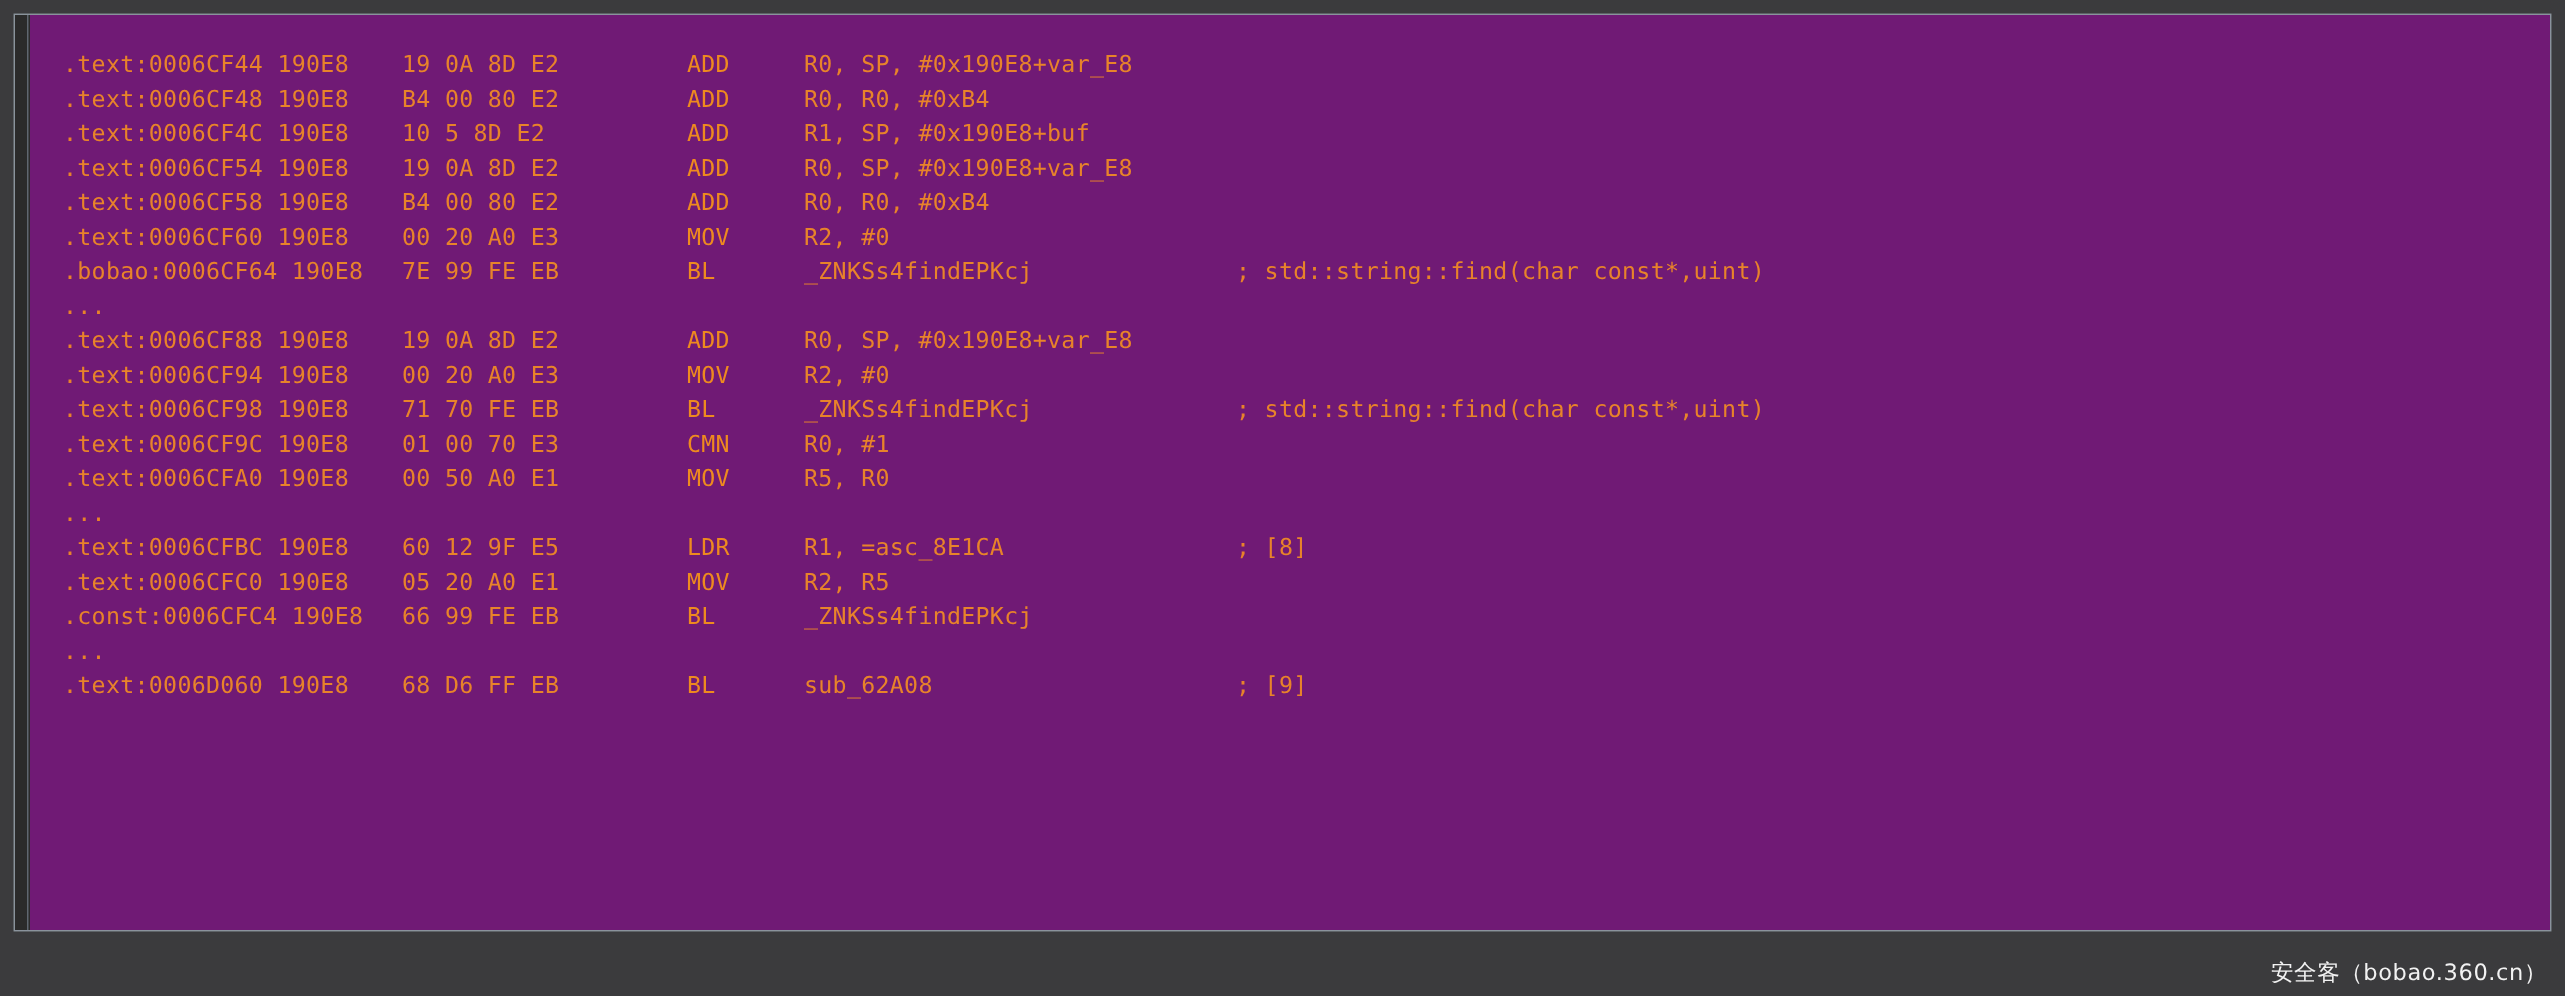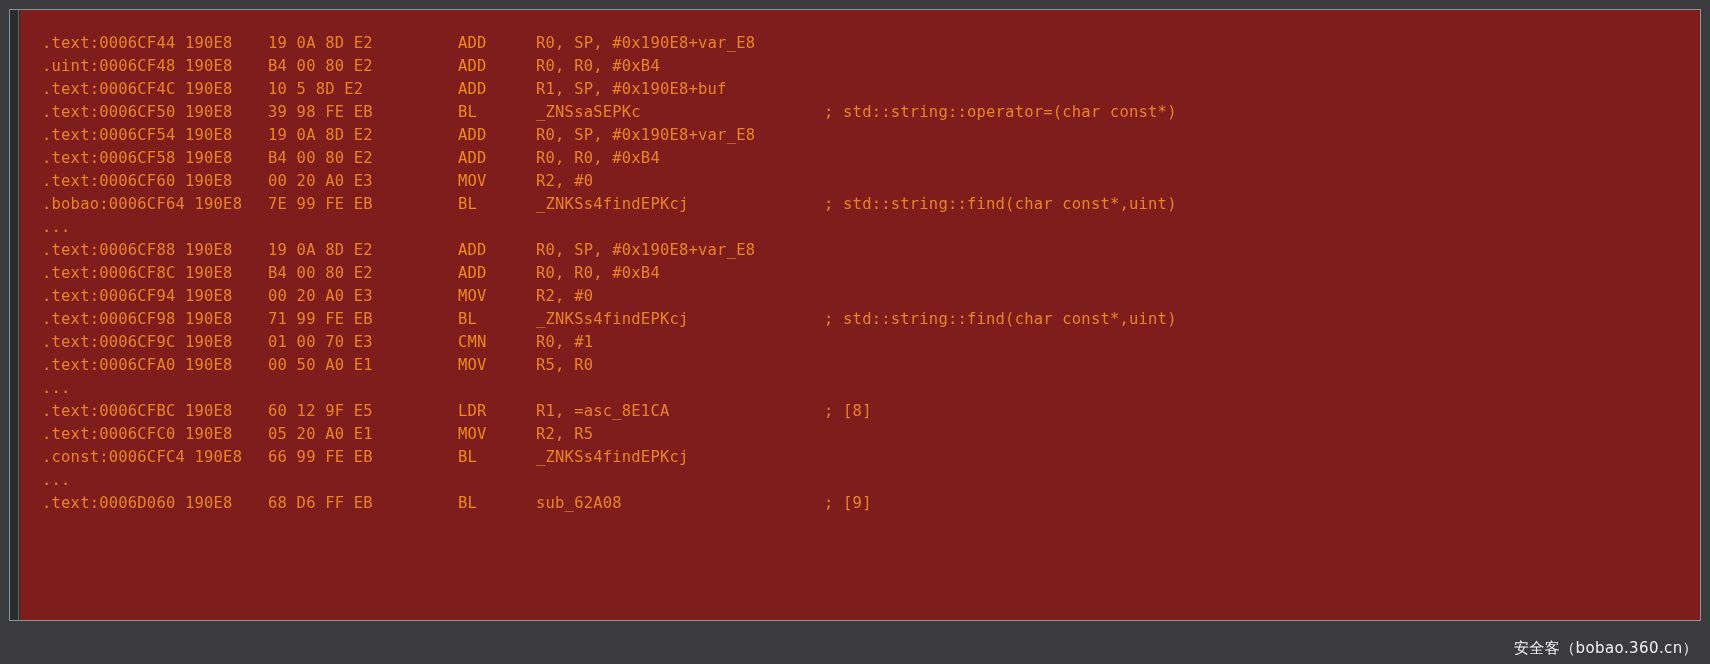--- a/index.html
+++ b/index.html
@@ -45,21 +45,21 @@
     box-sizing: border-box;
   }
   .code-area {
     position: absolute;
     left: 10px;
     top: 0;
     right: 0;
     bottom: 0;
     padding: 22px 0 0 22px;
     box-sizing: border-box;
-    background: #7f1d1d;
+    background: #701a75;
   }
   .line {
     height: 23px;
     line-height: 23px;
     white-space: pre;
     font-size: 15.5px;
     letter-spacing: 0.2px;
     color: #e8832a;
   }
   .line .addr { color: #e8832a; }
@@ -93,32 +93,30 @@
 
 <div id="root">
 
   <div class="disasm-window">
 
     <div class="gutter"></div>
 
     <div class="code-area">
 
     <div class="line"><span class="c-addr addr">.text:0006CF44 190E8</span><span class="c-bytes bytes">19 0A 8D E2</span><span class="c-mnem mnem">ADD</span><span class="c-ops ops">R0, SP, #0x190E8+var_E8</span></div>
-        <div class="line"><span class="c-addr addr">.uint:0006CF48 190E8</span><span class="c-bytes bytes">B4 00 80 E2</span><span class="c-mnem mnem">ADD</span><span class="c-ops ops">R0, R0, #0xB4</span></div>
+        <div class="line"><span class="c-addr addr">.text:0006CF48 190E8</span><span class="c-bytes bytes">B4 00 80 E2</span><span class="c-mnem mnem">ADD</span><span class="c-ops ops">R0, R0, #0xB4</span></div>
         <div class="line"><span class="c-addr addr">.text:0006CF4C 190E8</span><span class="c-bytes bytes">10 5 8D E2</span><span class="c-mnem mnem">ADD</span><span class="c-ops ops">R1, SP, #0x190E8+buf</span></div>
-        <div class="line"><span class="c-addr addr">.text:0006CF50 190E8</span><span class="c-bytes bytes">39 98 FE EB</span><span class="c-mnem mnem">BL</span><span class="c-ops ops">_ZNSsaSEPKc</span><span class="c-cmt cmt">; std::string::operator=(char const*)</span></div>
         <div class="line"><span class="c-addr addr">.text:0006CF54 190E8</span><span class="c-bytes bytes">19 0A 8D E2</span><span class="c-mnem mnem">ADD</span><span class="c-ops ops">R0, SP, #0x190E8+var_E8</span></div>
         <div class="line"><span class="c-addr addr">.text:0006CF58 190E8</span><span class="c-bytes bytes">B4 00 80 E2</span><span class="c-mnem mnem">ADD</span><span class="c-ops ops">R0, R0, #0xB4</span></div>
         <div class="line"><span class="c-addr addr">.text:0006CF60 190E8</span><span class="c-bytes bytes">00 20 A0 E3</span><span class="c-mnem mnem">MOV</span><span class="c-ops ops">R2, #0</span></div>
         <div class="line"><span class="c-addr addr">.bobao:0006CF64 190E8</span><span class="c-bytes bytes">7E 99 FE EB</span><span class="c-mnem mnem">BL</span><span class="c-ops ops">_ZNKSs4findEPKcj</span><span class="c-cmt cmt">; std::string::find(char const*,uint)</span></div>
         <div class="line ellipsis"><span class="c-addr">...</span></div>
         <div class="line"><span class="c-addr addr">.text:0006CF88 190E8</span><span class="c-bytes bytes">19 0A 8D E2</span><span class="c-mnem mnem">ADD</span><span class="c-ops ops">R0, SP, #0x190E8+var_E8</span></div>
-        <div class="line"><span class="c-addr addr">.text:0006CF8C 190E8</span><span class="c-bytes bytes">B4 00 80 E2</span><span class="c-mnem mnem">ADD</span><span class="c-ops ops">R0, R0, #0xB4</span></div>
         <div class="line"><span class="c-addr addr">.text:0006CF94 190E8</span><span class="c-bytes bytes">00 20 A0 E3</span><span class="c-mnem mnem">MOV</span><span class="c-ops ops">R2, #0</span></div>
-        <div class="line"><span class="c-addr addr">.text:0006CF98 190E8</span><span class="c-bytes bytes">71 99 FE EB</span><span class="c-mnem mnem">BL</span><span class="c-ops ops">_ZNKSs4findEPKcj</span><span class="c-cmt cmt">; std::string::find(char const*,uint)</span></div>
+        <div class="line"><span class="c-addr addr">.text:0006CF98 190E8</span><span class="c-bytes bytes">71 70 FE EB</span><span class="c-mnem mnem">BL</span><span class="c-ops ops">_ZNKSs4findEPKcj</span><span class="c-cmt cmt">; std::string::find(char const*,uint)</span></div>
         <div class="line"><span class="c-addr addr">.text:0006CF9C 190E8</span><span class="c-bytes bytes">01 00 70 E3</span><span class="c-mnem mnem">CMN</span><span class="c-ops ops">R0, #1</span></div>
         <div class="line"><span class="c-addr addr">.text:0006CFA0 190E8</span><span class="c-bytes bytes">00 50 A0 E1</span><span class="c-mnem mnem">MOV</span><span class="c-ops ops">R5, R0</span></div>
         <div class="line ellipsis"><span class="c-addr">...</span></div>
         <div class="line"><span class="c-addr addr">.text:0006CFBC 190E8</span><span class="c-bytes bytes">60 12 9F E5</span><span class="c-mnem mnem">LDR</span><span class="c-ops ops">R1, =asc_8E1CA</span><span class="c-cmt cmt">; [8]</span></div>
         <div class="line"><span class="c-addr addr">.text:0006CFC0 190E8</span><span class="c-bytes bytes">05 20 A0 E1</span><span class="c-mnem mnem">MOV</span><span class="c-ops ops">R2, R5</span></div>
         <div class="line"><span class="c-addr addr">.const:0006CFC4 190E8</span><span class="c-bytes bytes">66 99 FE EB</span><span class="c-mnem mnem">BL</span><span class="c-ops ops">_ZNKSs4findEPKcj</span></div>
         <div class="line ellipsis"><span class="c-addr">...</span></div>
         <div class="line"><span class="c-addr addr">.text:0006D060 190E8</span><span class="c-bytes bytes">68 D6 FF EB</span><span class="c-mnem mnem">BL</span><span class="c-ops ops">sub_62A08</span><span class="c-cmt cmt">; [9]</span></div>
       </div>
 

